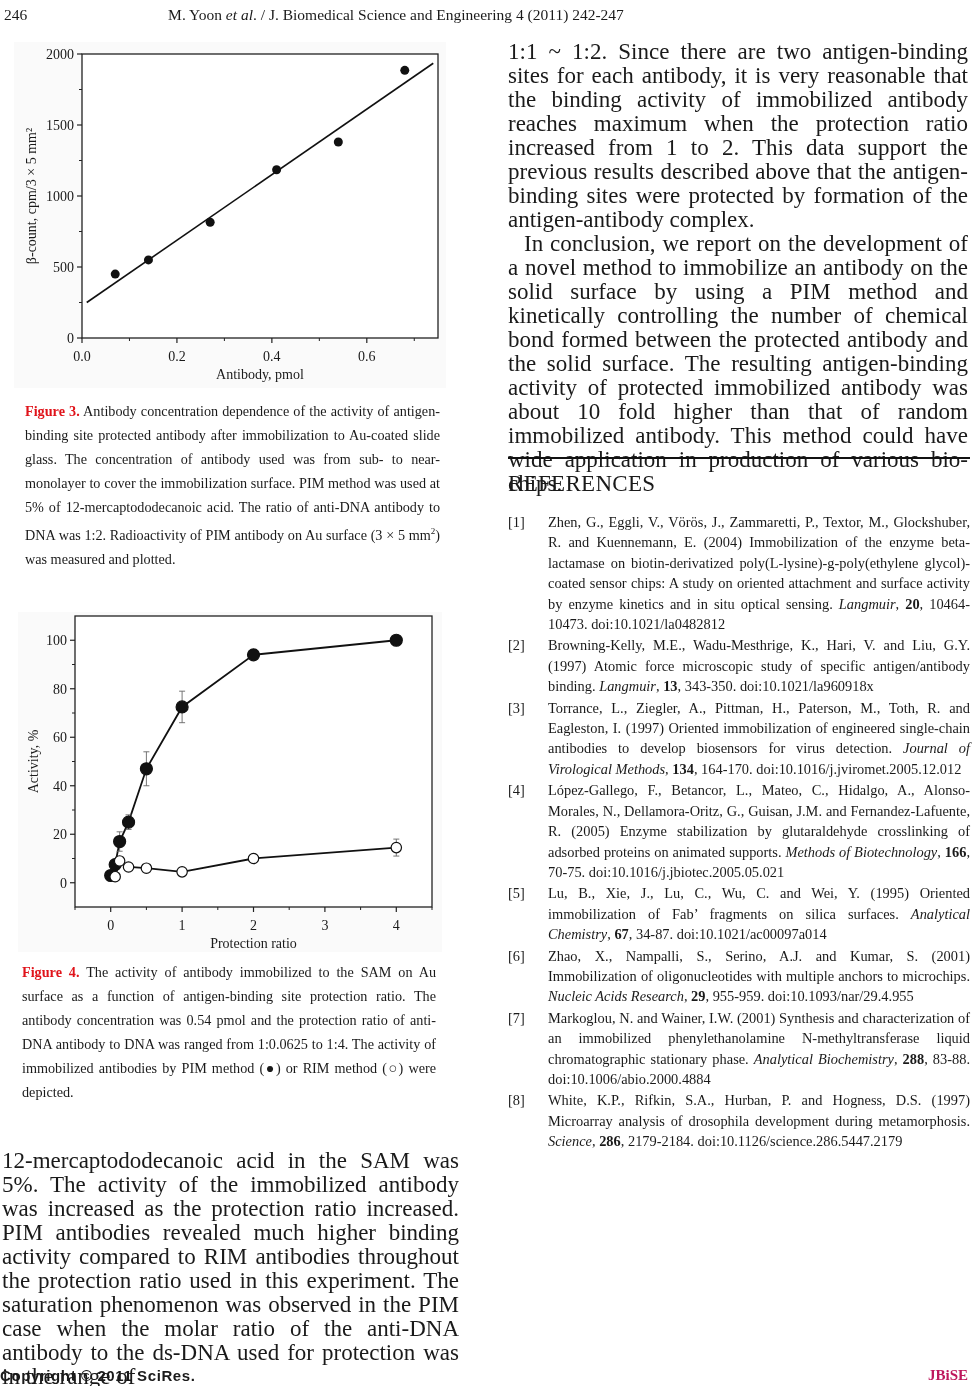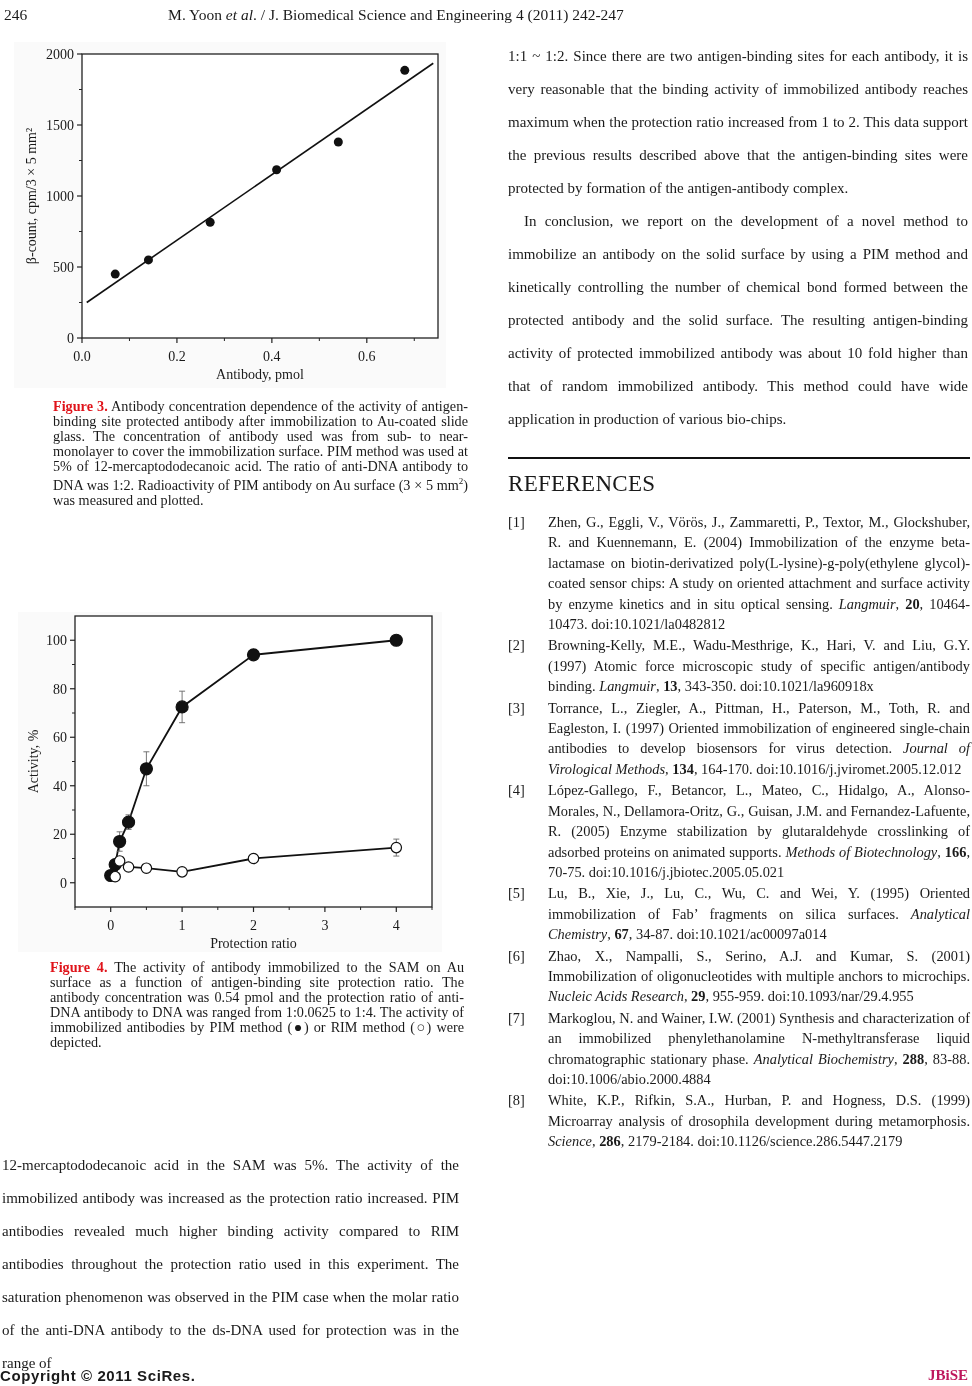--- a/index.html
+++ b/index.html
@@ -7,24 +7,24 @@
   body { position: relative; font-family: "Liberation Serif", serif; color: #1a1a1a; }
 
   .running-head { position: absolute; top: 6px; left: 0; width: 972px; height: 22px; font-size: 15.5px; padding-left: 44px; }
   .page-number { position: absolute; left: 4px; top: 0; }
   .header-citation { position: absolute; left: 0; width: 792px; text-align: center; top: 0; }
   .header-citation i { font-style: italic; }
 
   .fig-box { position: absolute; background: #fafafa; }
   svg text { font-family: "Liberation Serif", serif; fill: #1a1a1a; }
 
-  .caption { position: absolute; font-size: 14.2px; line-height: 15px; text-align: justify; text-align-last: left; margin-left: 28px; }
+  .caption { position: absolute; font-size: 14.2px; line-height: 24px; text-align: justify; text-align-last: left; }
   .caption .fig-label { color: #e0131a; font-weight: bold; }
 
-  .body-text { position: absolute; font-size: 15px; line-height: 33px; text-align: justify; }
+  .body-text { position: absolute; font-size: 23px; line-height: 24px; text-align: justify; }
   .body-text p { text-align: justify; }
   .indent { text-indent: 16px; }
 
   .rule { position: absolute; left: 508px; top: 457px; width: 462px; height: 2px; background: #111; }
   .ref-heading { position: absolute; left: 508px; top: 471px; font-size: 23px; font-weight: normal; letter-spacing: 0.3px; }
 
   .refs { position: absolute; left: 508px; top: 512px; width: 462px; font-size: 14.4px; line-height: 20.4px; }
   .ref { display: flex; margin-bottom: 1px; }
   .ref-num { width: 40px; flex: none; }
   .ref-body { flex: 1; text-align: justify; text-align-last: left; }
@@ -215,18 +215,18 @@
     <div class="ref">
       <span class="ref-num">[6]</span>
       <span class="ref-body"><span>Zhao, X., Nampalli, S., Serino, A.J. and Kumar, S. (2001) Immobilization of oligonucleotides with multiple anchors to microchips. </span><i>Nucleic Acids Research</i><span>, </span><b>29</b><span>, 955-959. doi:10.1093/nar/29.4.955</span></span>
     </div>
     <div class="ref">
       <span class="ref-num">[7]</span>
       <span class="ref-body"><span>Markoglou, N. and Wainer, I.W. (2001) Synthesis and characterization of an immobilized phenylethanolamine N-methyltransferase liquid chromatographic stationary phase. </span><i>Analytical Biochemistry</i><span>, </span><b>288</b><span>, 83-88. doi:10.1006/abio.2000.4884</span></span>
     </div>
     <div class="ref">
       <span class="ref-num">[8]</span>
-      <span class="ref-body"><span>White, K.P., Rifkin, S.A., Hurban, P. and Hogness, D.S. (1999) Microarray analysis of drosophila development during metamorphosis. </span><i>Science</i><span>, </span><b>286</b><span>, 2179-2184. doi:10.1126/science.286.5447.2179</span></span>
+      <span class="ref-body"><span>White, K.P., Rifkin, S.A., Hurban, P. and Hogness, D.S. (1997) Microarray analysis of drosophila development during metamorphosis. </span><i>Science</i><span>, </span><b>286</b><span>, 2179-2184. doi:10.1126/science.286.5447.2179</span></span>
     </div>
   </div>
 
 <div class="footer-copy">Copyright © 2011 SciRes.</div>
 <div class="footer-journal">JBiSE</div>
 
 </body></html>

